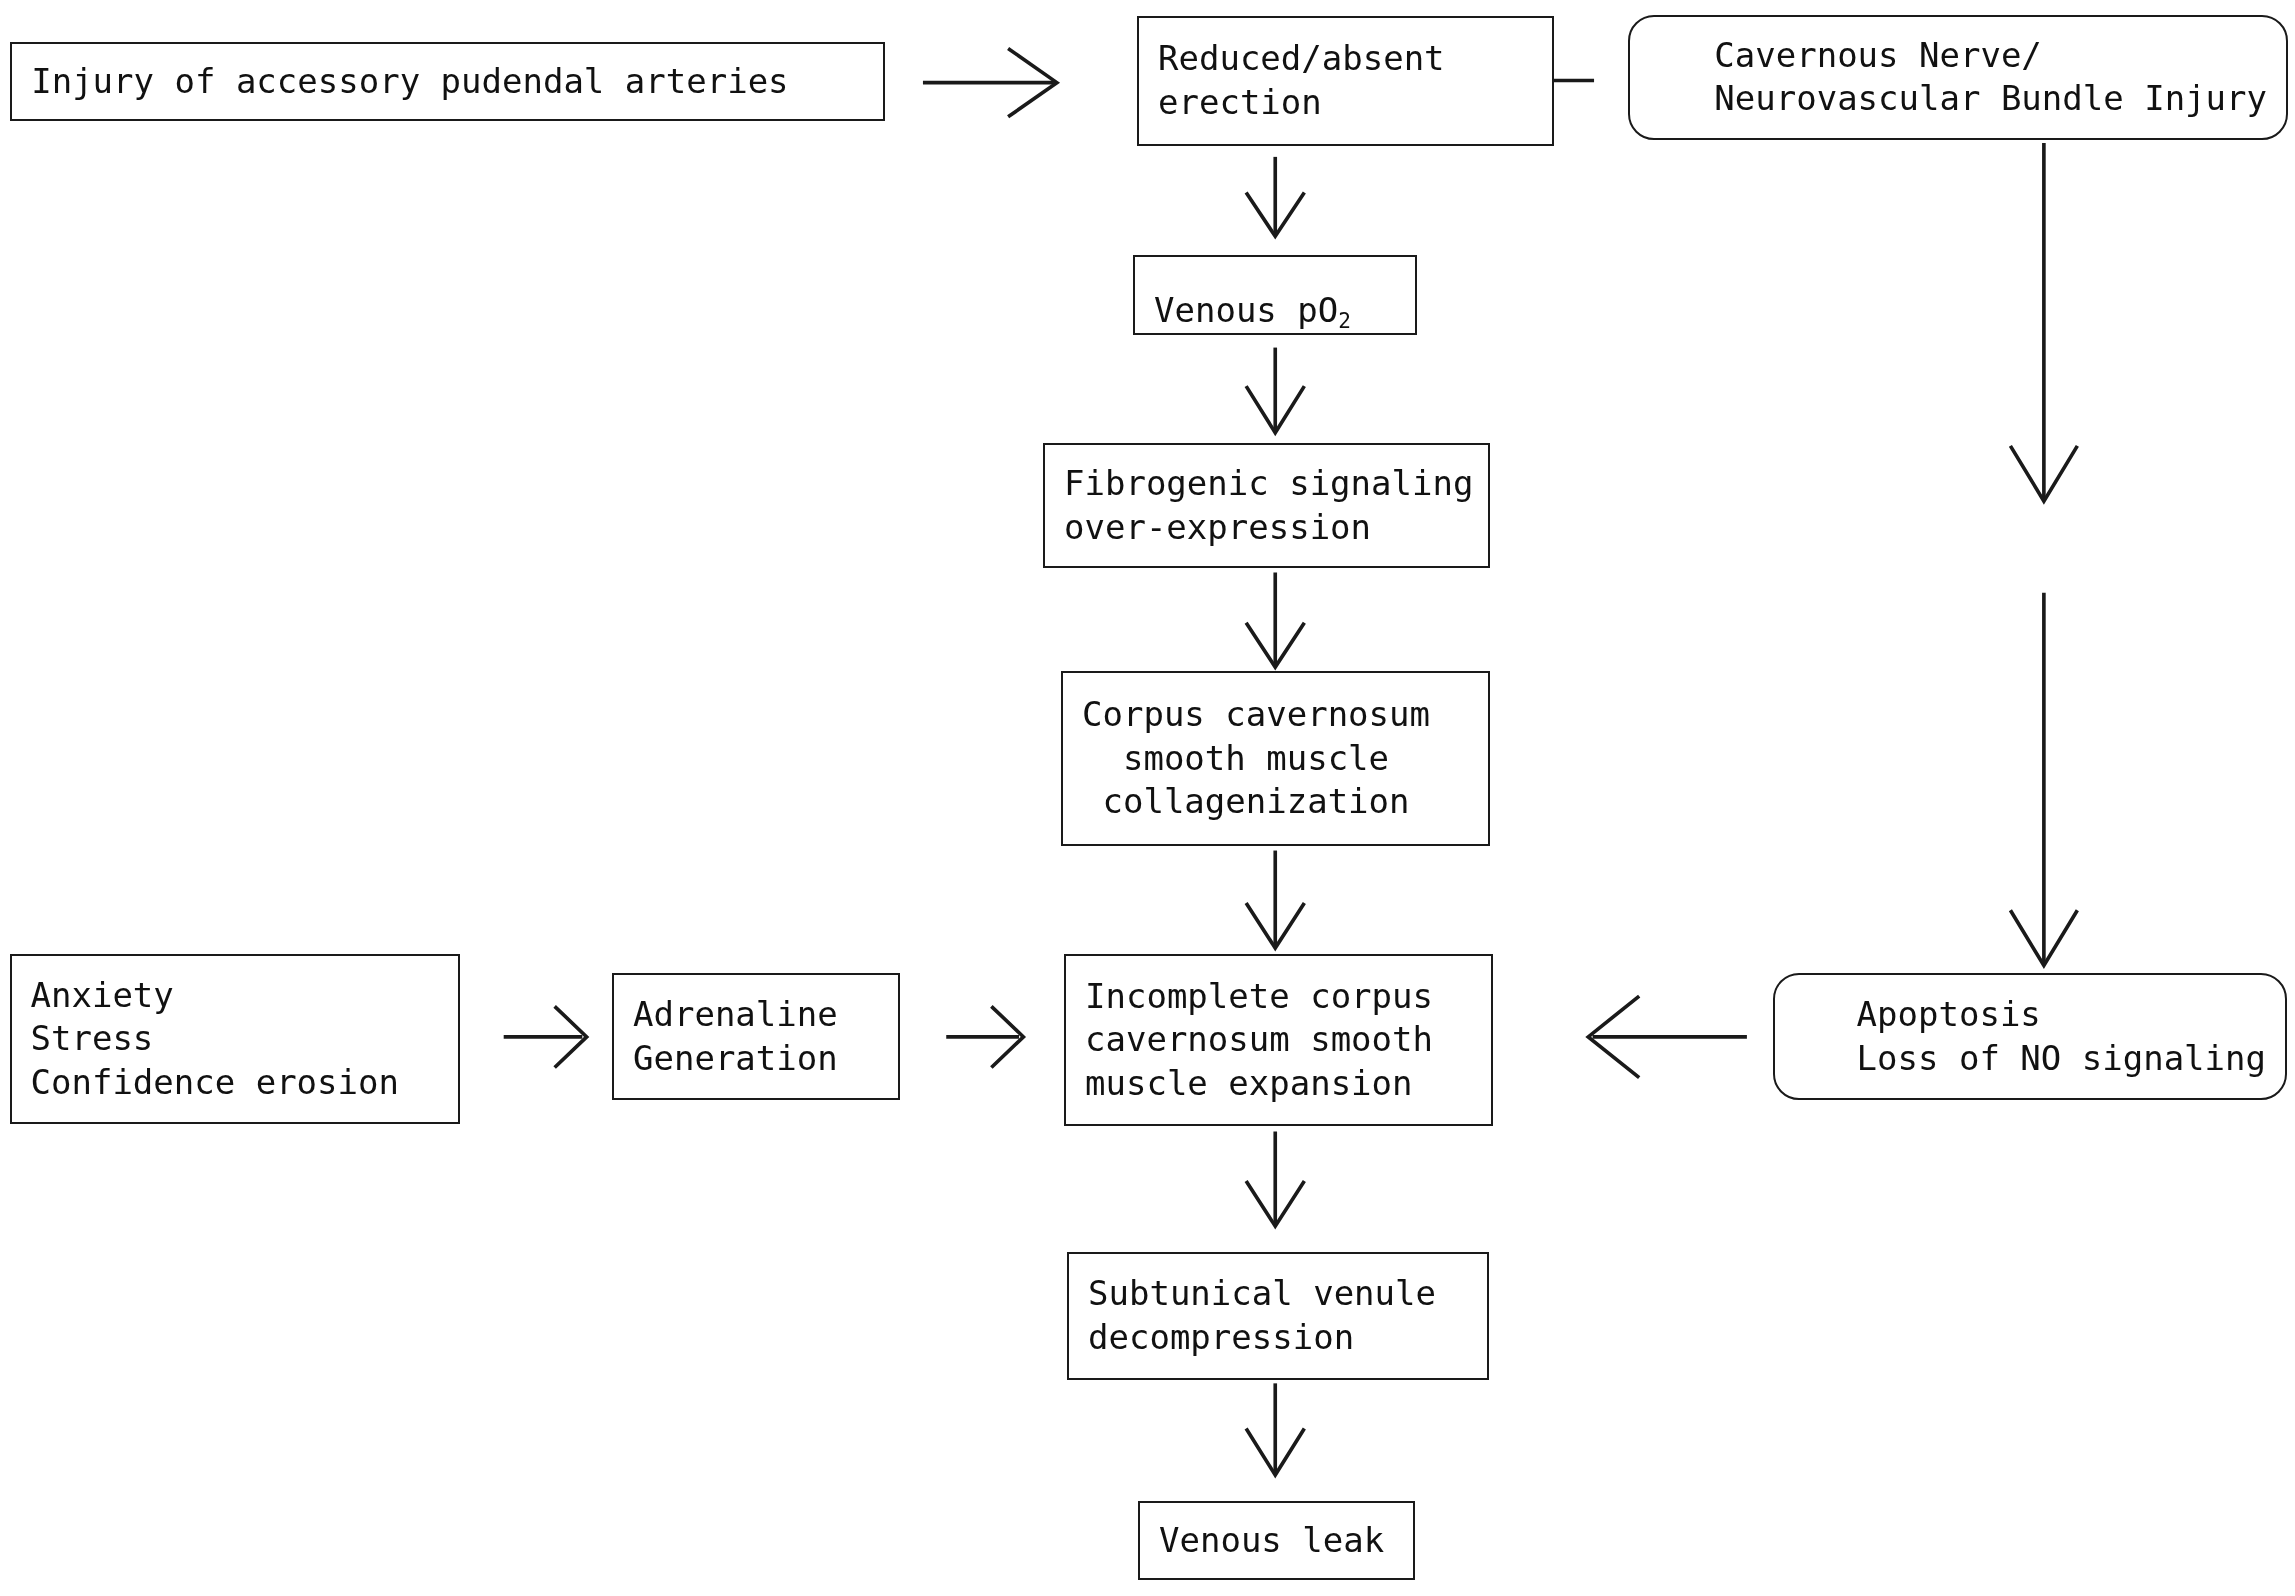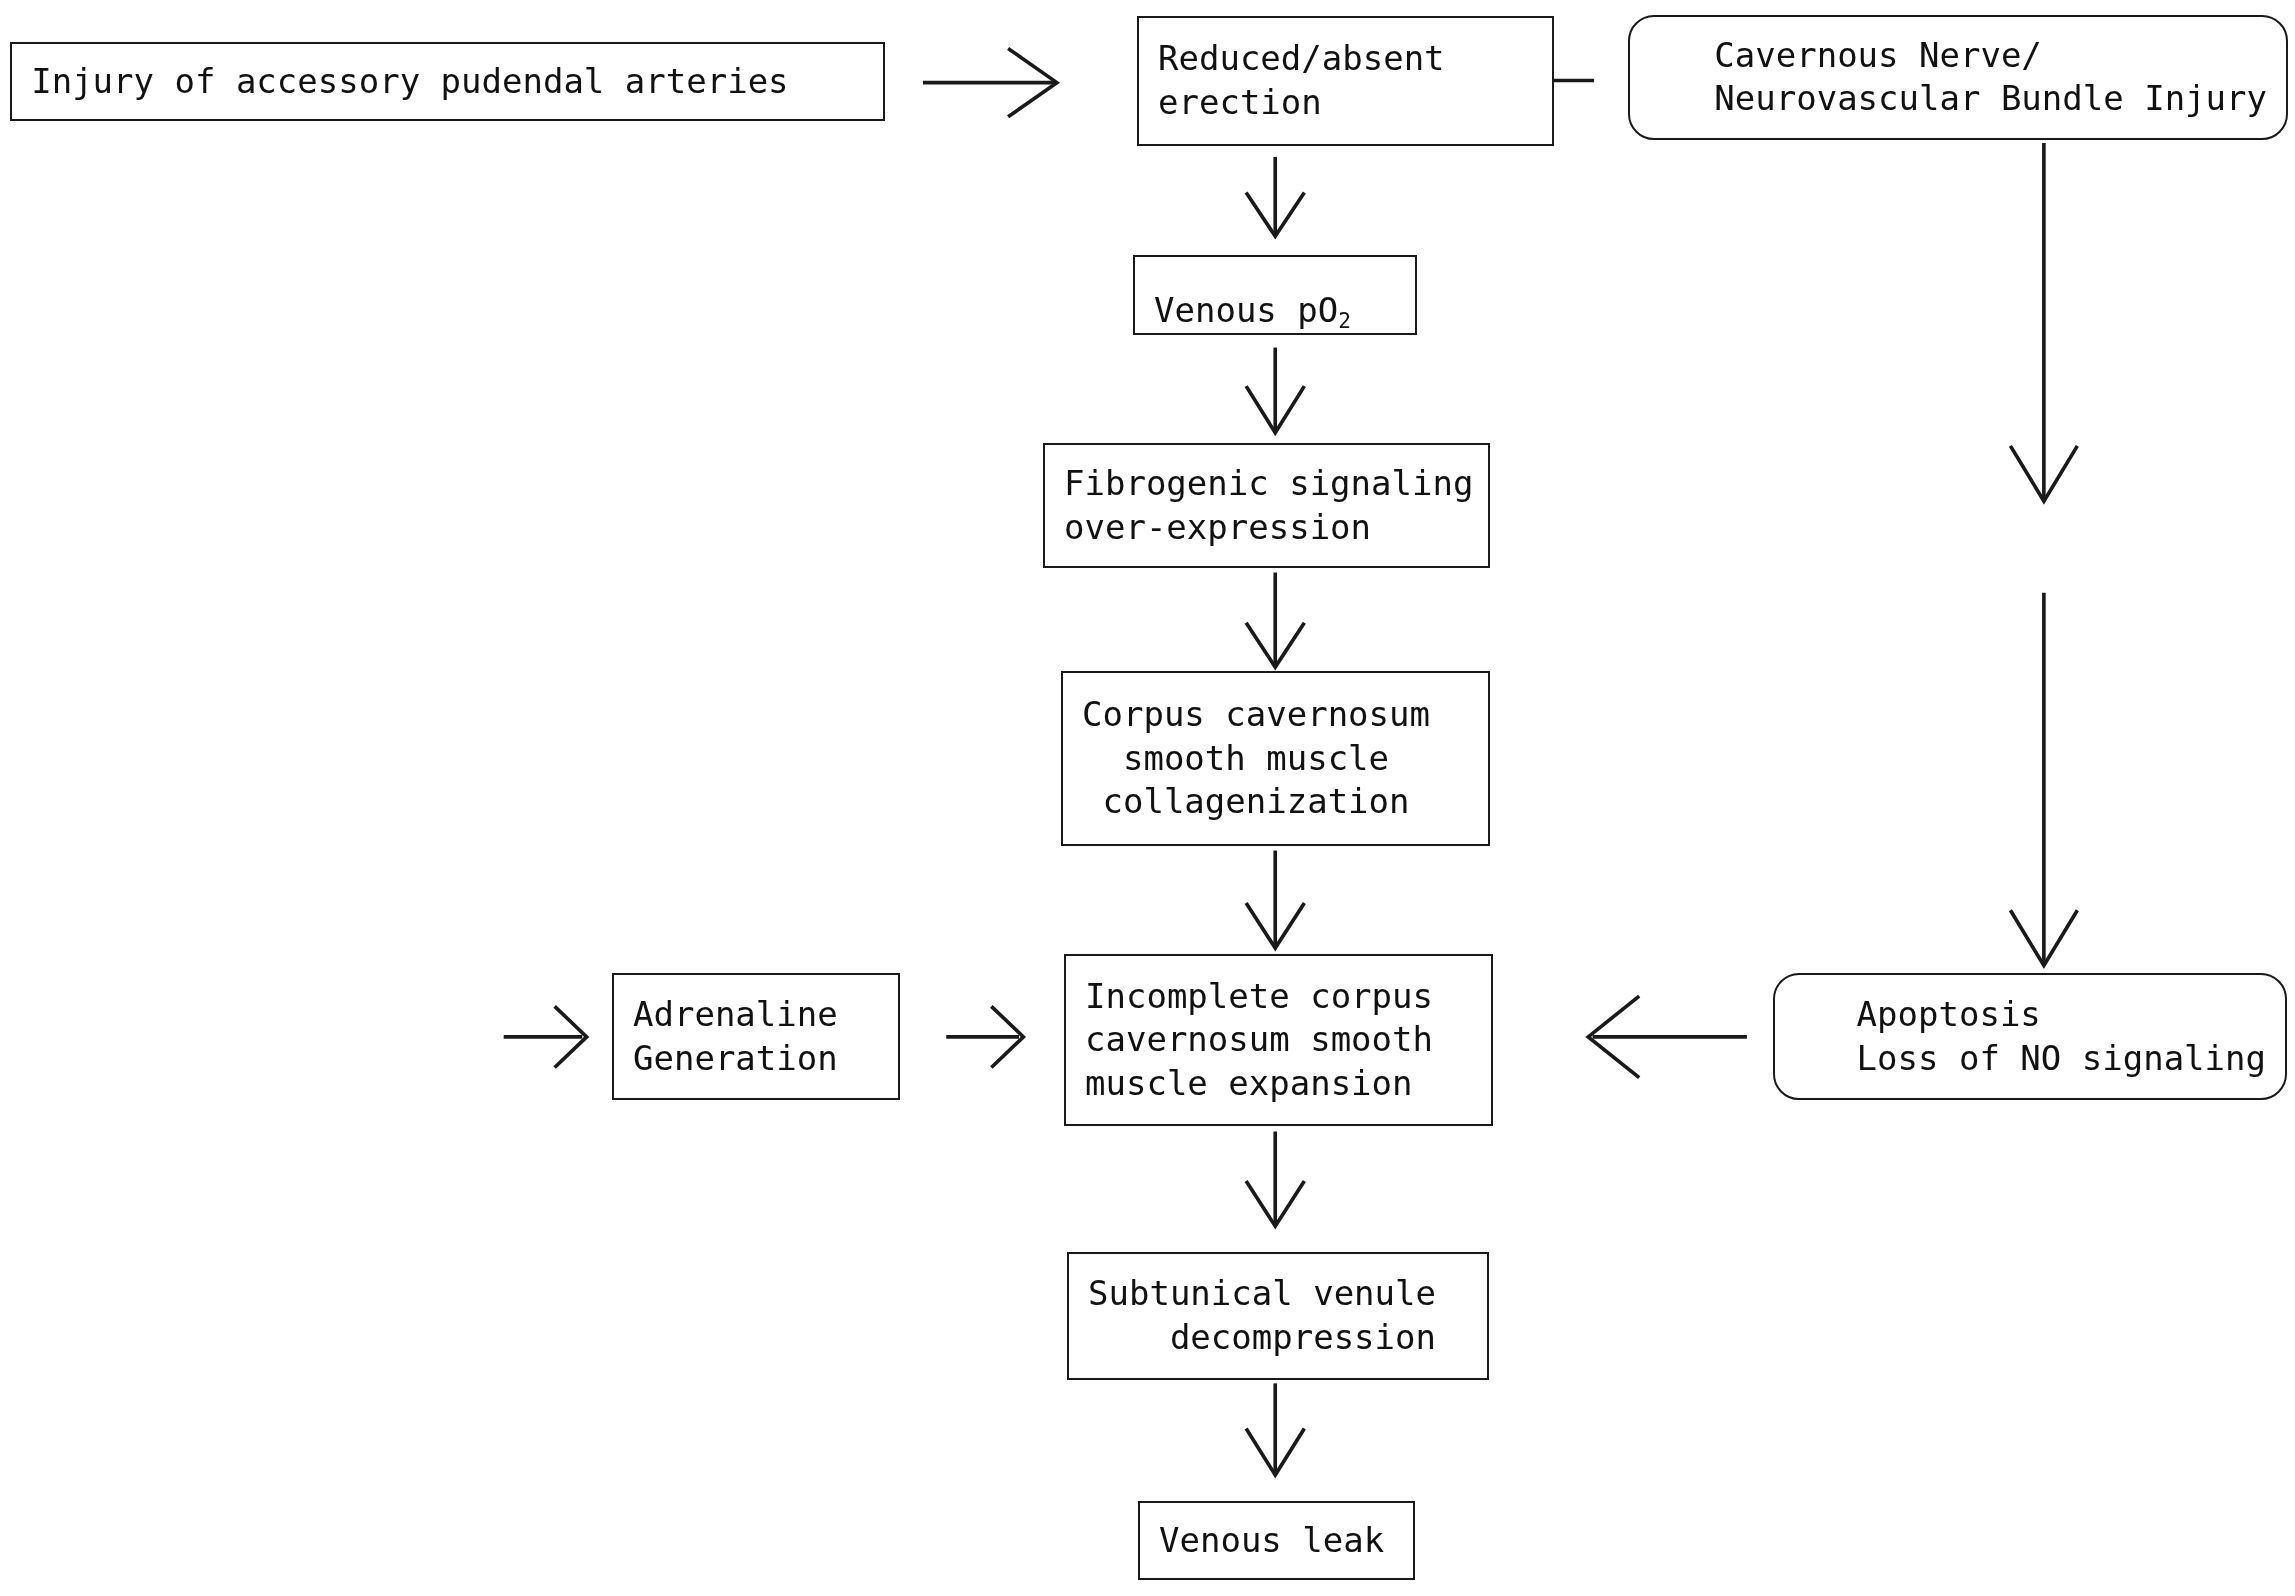--- a/index.html
+++ b/index.html
@@ -157,38 +157,43 @@
     <span class="txt">Fibrogenic signaling
 over-expression</span>
   </div>
 
   <div class="node align-left" style="left:1061px; top:671px; width:429px; height:175px;text-align:center;">
     <span class="txt">Corpus cavernosum
 smooth muscle
 collagenization</span>
   </div>
 
+  <div class="node align-left" style="left:9.5px; top:954px; width:450px; height:170px;">
+    <span class="txt">Anxiety
+Stress
+Confidence erosion</span>
+  </div>
 
   <div class="node align-left" style="left:612px; top:973px; width:288px; height:127px;">
     <span class="txt">Adrenaline
 Generation</span>
   </div>
 
   <div class="node align-left" style="left:1064px; top:954px; width:429px; height:172px;">
     <span class="txt">Incomplete corpus
 cavernosum smooth
 muscle expansion</span>
   </div>
 
   <div class="node align-right" style="left:1773px; top:973px; width:514px; height:127px;">
     <span class="txt">Apoptosis
 Loss of NO signaling</span>
   </div>
 
-  <div class="node align-left" style="left:1067px; top:1252px; width:422px; height:128px;text-align:right;">
+  <div class="node align-left" style="left:1067px; top:1252px; width:422px; height:128px;">
     <span class="txt">Subtunical venule
 decompression</span>
   </div>
 
   <div class="node align-left" style="left:1138px; top:1501px; width:277px; height:79px;">
     <span class="txt">Venous leak</span>
   </div>
 
 </div>
 

